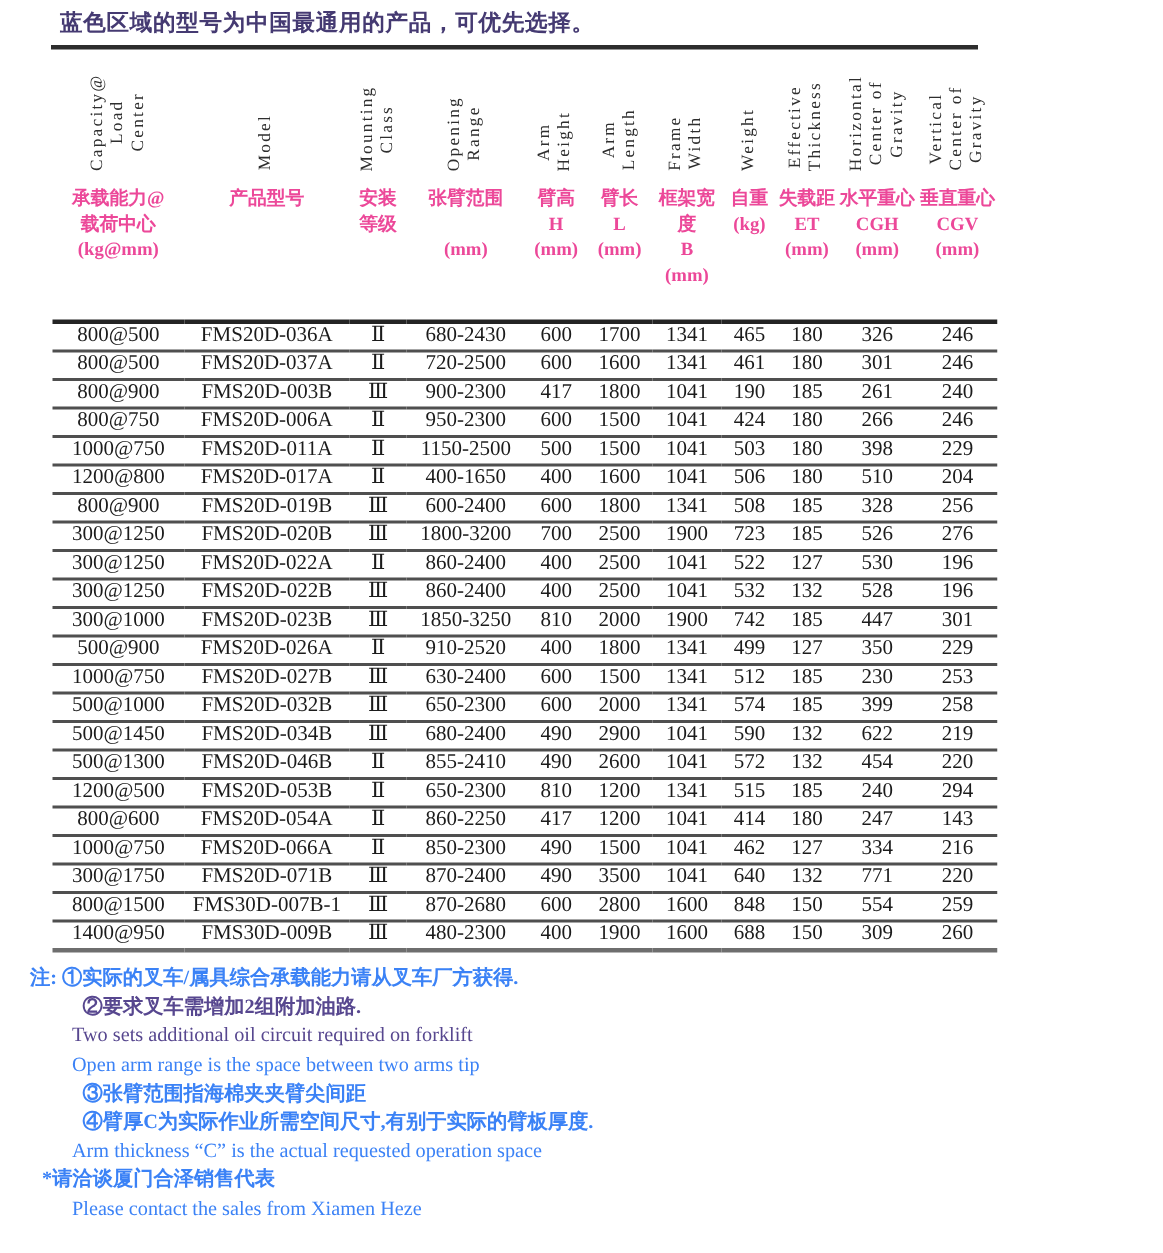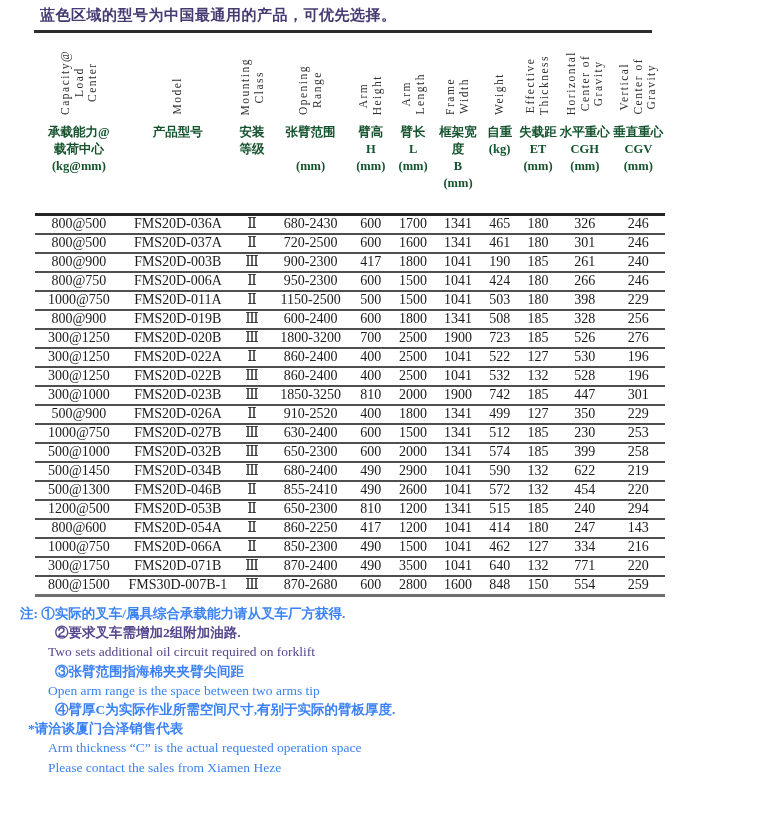--- a/index.html
+++ b/index.html
@@ -51,21 +51,21 @@
     color: #2e2e2e;
   }
   tr.zh-row th {
     vertical-align: top;
     font-size: 12.5px;
     font-weight: bold;
     line-height: 17px;
     white-space: pre-line;
     padding: 3px 0 21px 0;
     border-bottom: 3px solid #242424;
-    color: #14532d;
+    color: #ec4899;
   }
 
   tbody td {
     text-align: center;
     font-size: 14px;
     line-height: 16.5px;
     padding: 0;
     height: 17px;
     border-bottom: 2px solid #4f4f4f;
     color: #1b1b1b;
@@ -225,20 +225,33 @@
           <td>1150-2500</td>
           <td>500</td>
           <td>1500</td>
           <td>1041</td>
           <td>503</td>
           <td>180</td>
           <td>398</td>
           <td>229</td>
         </tr>
         <tr>
+          <td>1200@800</td>
+          <td>FMS20D-017A</td>
+          <td>Ⅱ</td>
+          <td>400-1650</td>
+          <td>400</td>
+          <td>1600</td>
+          <td>1041</td>
+          <td>506</td>
+          <td>180</td>
+          <td>510</td>
+          <td>204</td>
+        </tr>
+        <tr>
           <td>800@900</td>
           <td>FMS20D-019B</td>
           <td>Ⅲ</td>
           <td>600-2400</td>
           <td>600</td>
           <td>1800</td>
           <td>1341</td>
           <td>508</td>
           <td>185</td>
           <td>328</td>
@@ -419,28 +432,41 @@
           <td>Ⅲ</td>
           <td>870-2680</td>
           <td>600</td>
           <td>2800</td>
           <td>1600</td>
           <td>848</td>
           <td>150</td>
           <td>554</td>
           <td>259</td>
         </tr>
+        <tr>
+          <td>1400@950</td>
+          <td>FMS30D-009B</td>
+          <td>Ⅲ</td>
+          <td>480-2300</td>
+          <td>400</td>
+          <td>1900</td>
+          <td>1600</td>
+          <td>688</td>
+          <td>150</td>
+          <td>309</td>
+          <td>260</td>
+        </tr>
       </tbody>
   </table>
 
   <div class="notes">
     <div class="note zh first">注: ①实际的叉车/属具综合承载能力请从叉车厂方获得.</div>
     <div class="note zh purple">②要求叉车需增加2组附加油路.</div>
     <div class="note en purple">Two sets additional oil circuit required on forklift</div>
+    <div class="note en">Open arm range is the space between two arms tip</div>
     <div class="note zh">③张臂范围指海棉夹夹臂尖间距</div>
-    <div class="note en">Open arm range is the space between two arms tip</div>
     <div class="note zh">④臂厚C为实际作业所需空间尺寸,有别于实际的臂板厚度.</div>
+    <div class="note en">Arm thickness  “C”  is the actual requested  operation space</div>
     <div class="note zh star">*请洽谈厦门合泽销售代表</div>
-    <div class="note en">Arm thickness  “C”  is the actual requested  operation space</div>
     <div class="note en">Please contact the sales from Xiamen Heze</div>
   </div>
 
 </div>
 
 </body></html>

